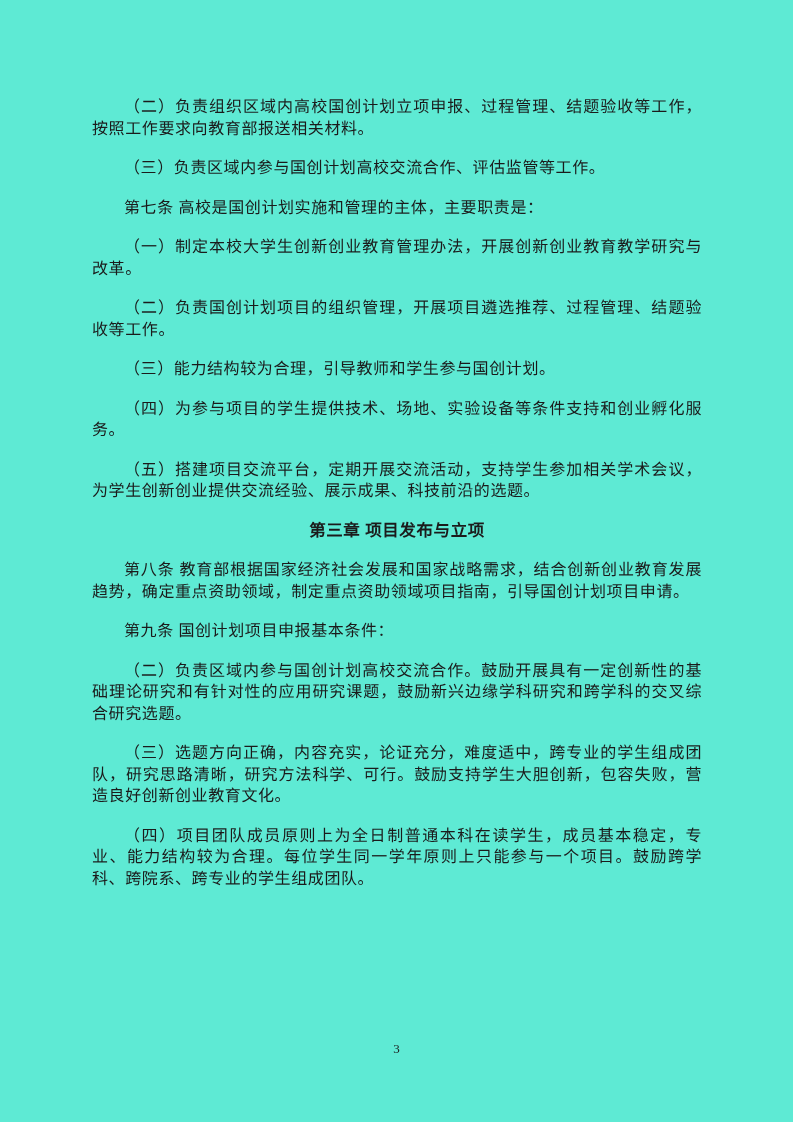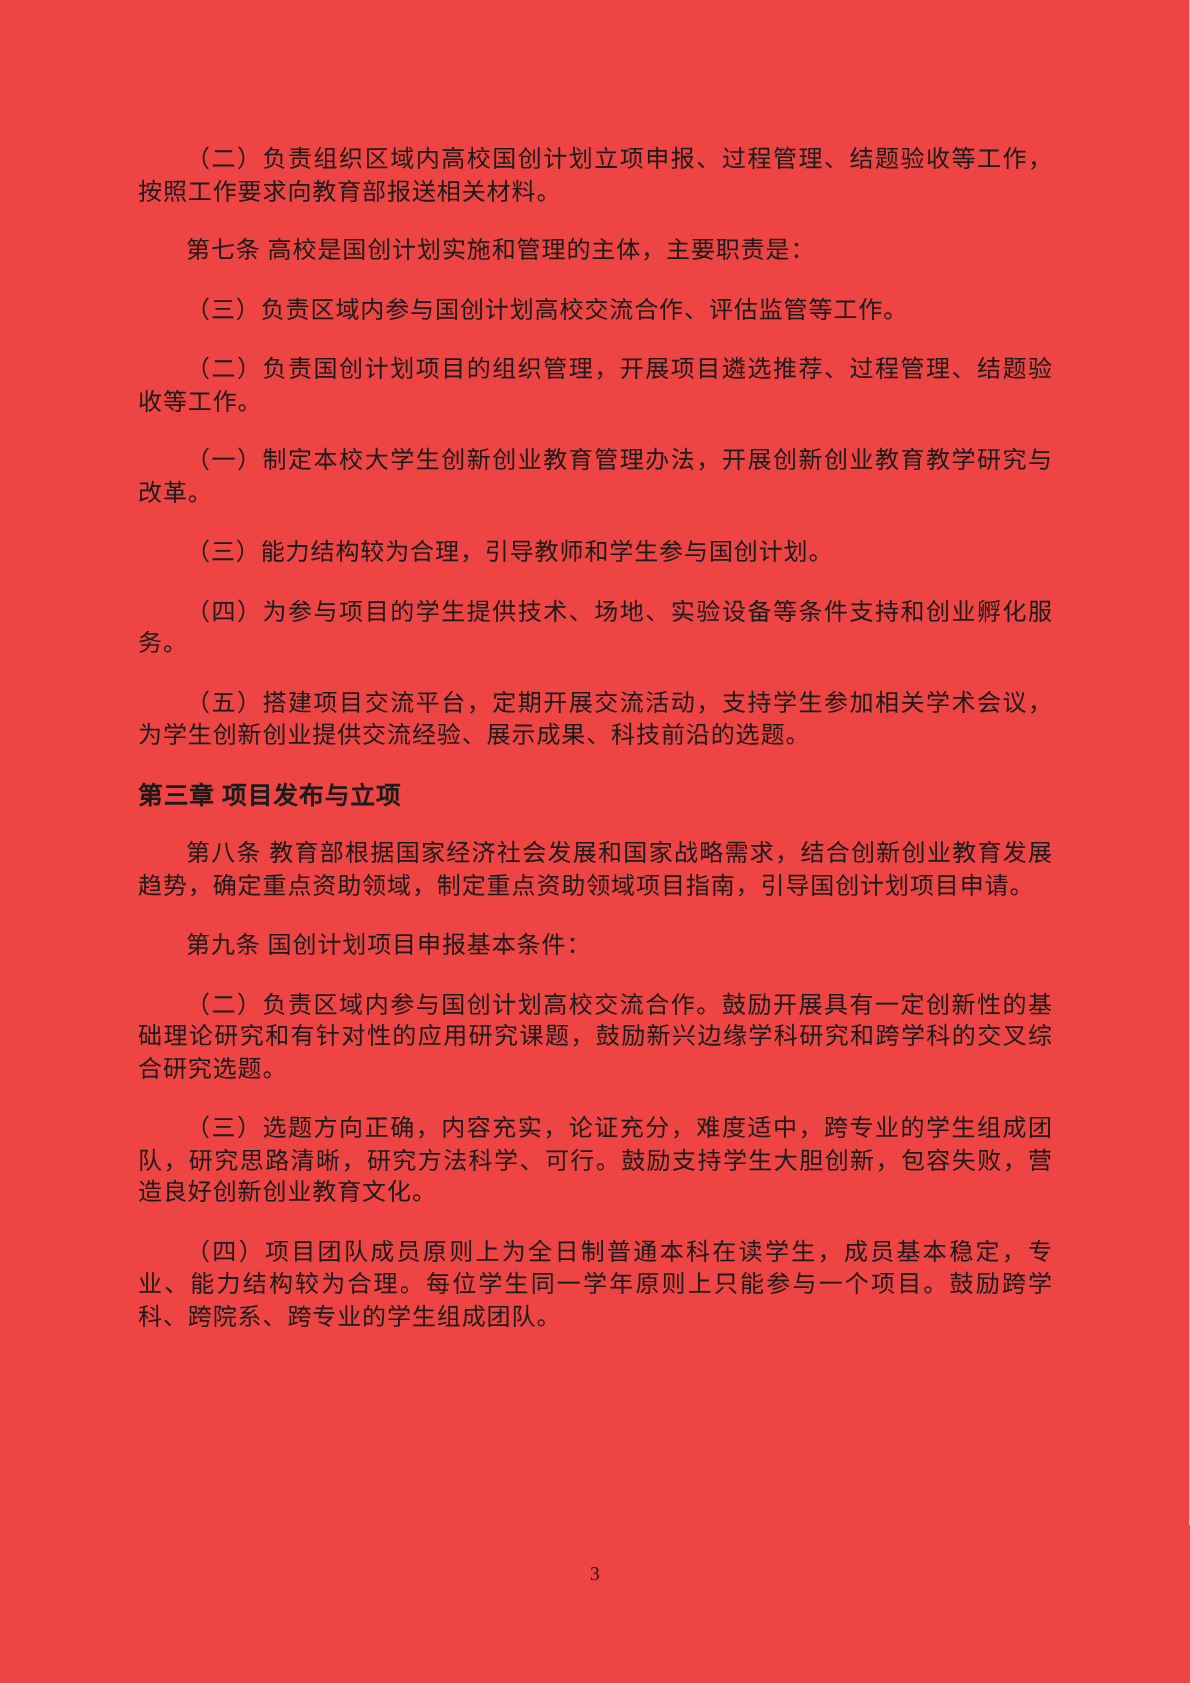--- a/index.html
+++ b/index.html
@@ -4,21 +4,21 @@
 <style>
   html, body {
     margin: 0;
     padding: 0;
     background: #ffffff;
   }
   .page {
     position: relative;
     width: 793px;
     height: 1122px;
-    background: #ef4444;
+    background: #5eead4;
     overflow: hidden;
     font-family: "Liberation Serif", "DejaVu Serif", serif;
     color: #1b1b1b;
   }
   .content {
     padding: 96px 91px 0 92px;
   }
   .para {
     font-size: 16px;
     line-height: 21.5px;
@@ -26,20 +26,21 @@
     margin: 0 0 18px 0;
     text-indent: 2em;
     text-align: justify;
     text-justify: inter-ideograph;
     word-break: break-all;
   }
   .heading {
     font-size: 16.5px;
     line-height: 21.5px;
     font-weight: bold;
+    text-align: center;
     text-indent: 0;
     margin: 2px 0 18px 0;
     letter-spacing: 0.6px;
   }
   .page-number {
     position: absolute;
     top: 1041px;
     left: 0;
     right: 0;
     text-align: center;
@@ -47,24 +48,24 @@
     line-height: 16px;
     color: #1b1b1b;
   }
 </style>
 </head>
 <body>
 
 <div class="page">
   <div class="content">
     <p class="para">（二）负责组织区域内高校国创计划立项申报、过程管理、结题验收等工作，按照工作要求向教育部报送相关材料。</p>
+    <p class="para">（三）负责区域内参与国创计划高校交流合作、评估监管等工作。</p>
     <p class="para">第七条 高校是国创计划实施和管理的主体，主要职责是：</p>
-    <p class="para">（三）负责区域内参与国创计划高校交流合作、评估监管等工作。</p>
+    <p class="para">（一）制定本校大学生创新创业教育管理办法，开展创新创业教育教学研究与改革。</p>
     <p class="para">（二）负责国创计划项目的组织管理，开展项目遴选推荐、过程管理、结题验收等工作。</p>
-    <p class="para">（一）制定本校大学生创新创业教育管理办法，开展创新创业教育教学研究与改革。</p>
     <p class="para">（三）能力结构较为合理，引导教师和学生参与国创计划。</p>
     <p class="para">（四）为参与项目的学生提供技术、场地、实验设备等条件支持和创业孵化服务。</p>
     <p class="para">（五）搭建项目交流平台，定期开展交流活动，支持学生参加相关学术会议，为学生创新创业提供交流经验、展示成果、科技前沿的选题。</p>
     <p class="heading">第三章 项目发布与立项</p>
     <p class="para">第八条 教育部根据国家经济社会发展和国家战略需求，结合创新创业教育发展趋势，确定重点资助领域，制定重点资助领域项目指南，引导国创计划项目申请。</p>
     <p class="para">第九条 国创计划项目申报基本条件：</p>
     <p class="para">（二）负责区域内参与国创计划高校交流合作。鼓励开展具有一定创新性的基础理论研究和有针对性的应用研究课题，鼓励新兴边缘学科研究和跨学科的交叉综合研究选题。</p>
     <p class="para">（三）选题方向正确，内容充实，论证充分，难度适中，跨专业的学生组成团队，研究思路清晰，研究方法科学、可行。鼓励支持学生大胆创新，包容失败，营造良好创新创业教育文化。</p>
     <p class="para">（四）项目团队成员原则上为全日制普通本科在读学生，成员基本稳定，专业、能力结构较为合理。每位学生同一学年原则上只能参与一个项目。鼓励跨学科、跨院系、跨专业的学生组成团队。</p>
   </div>

